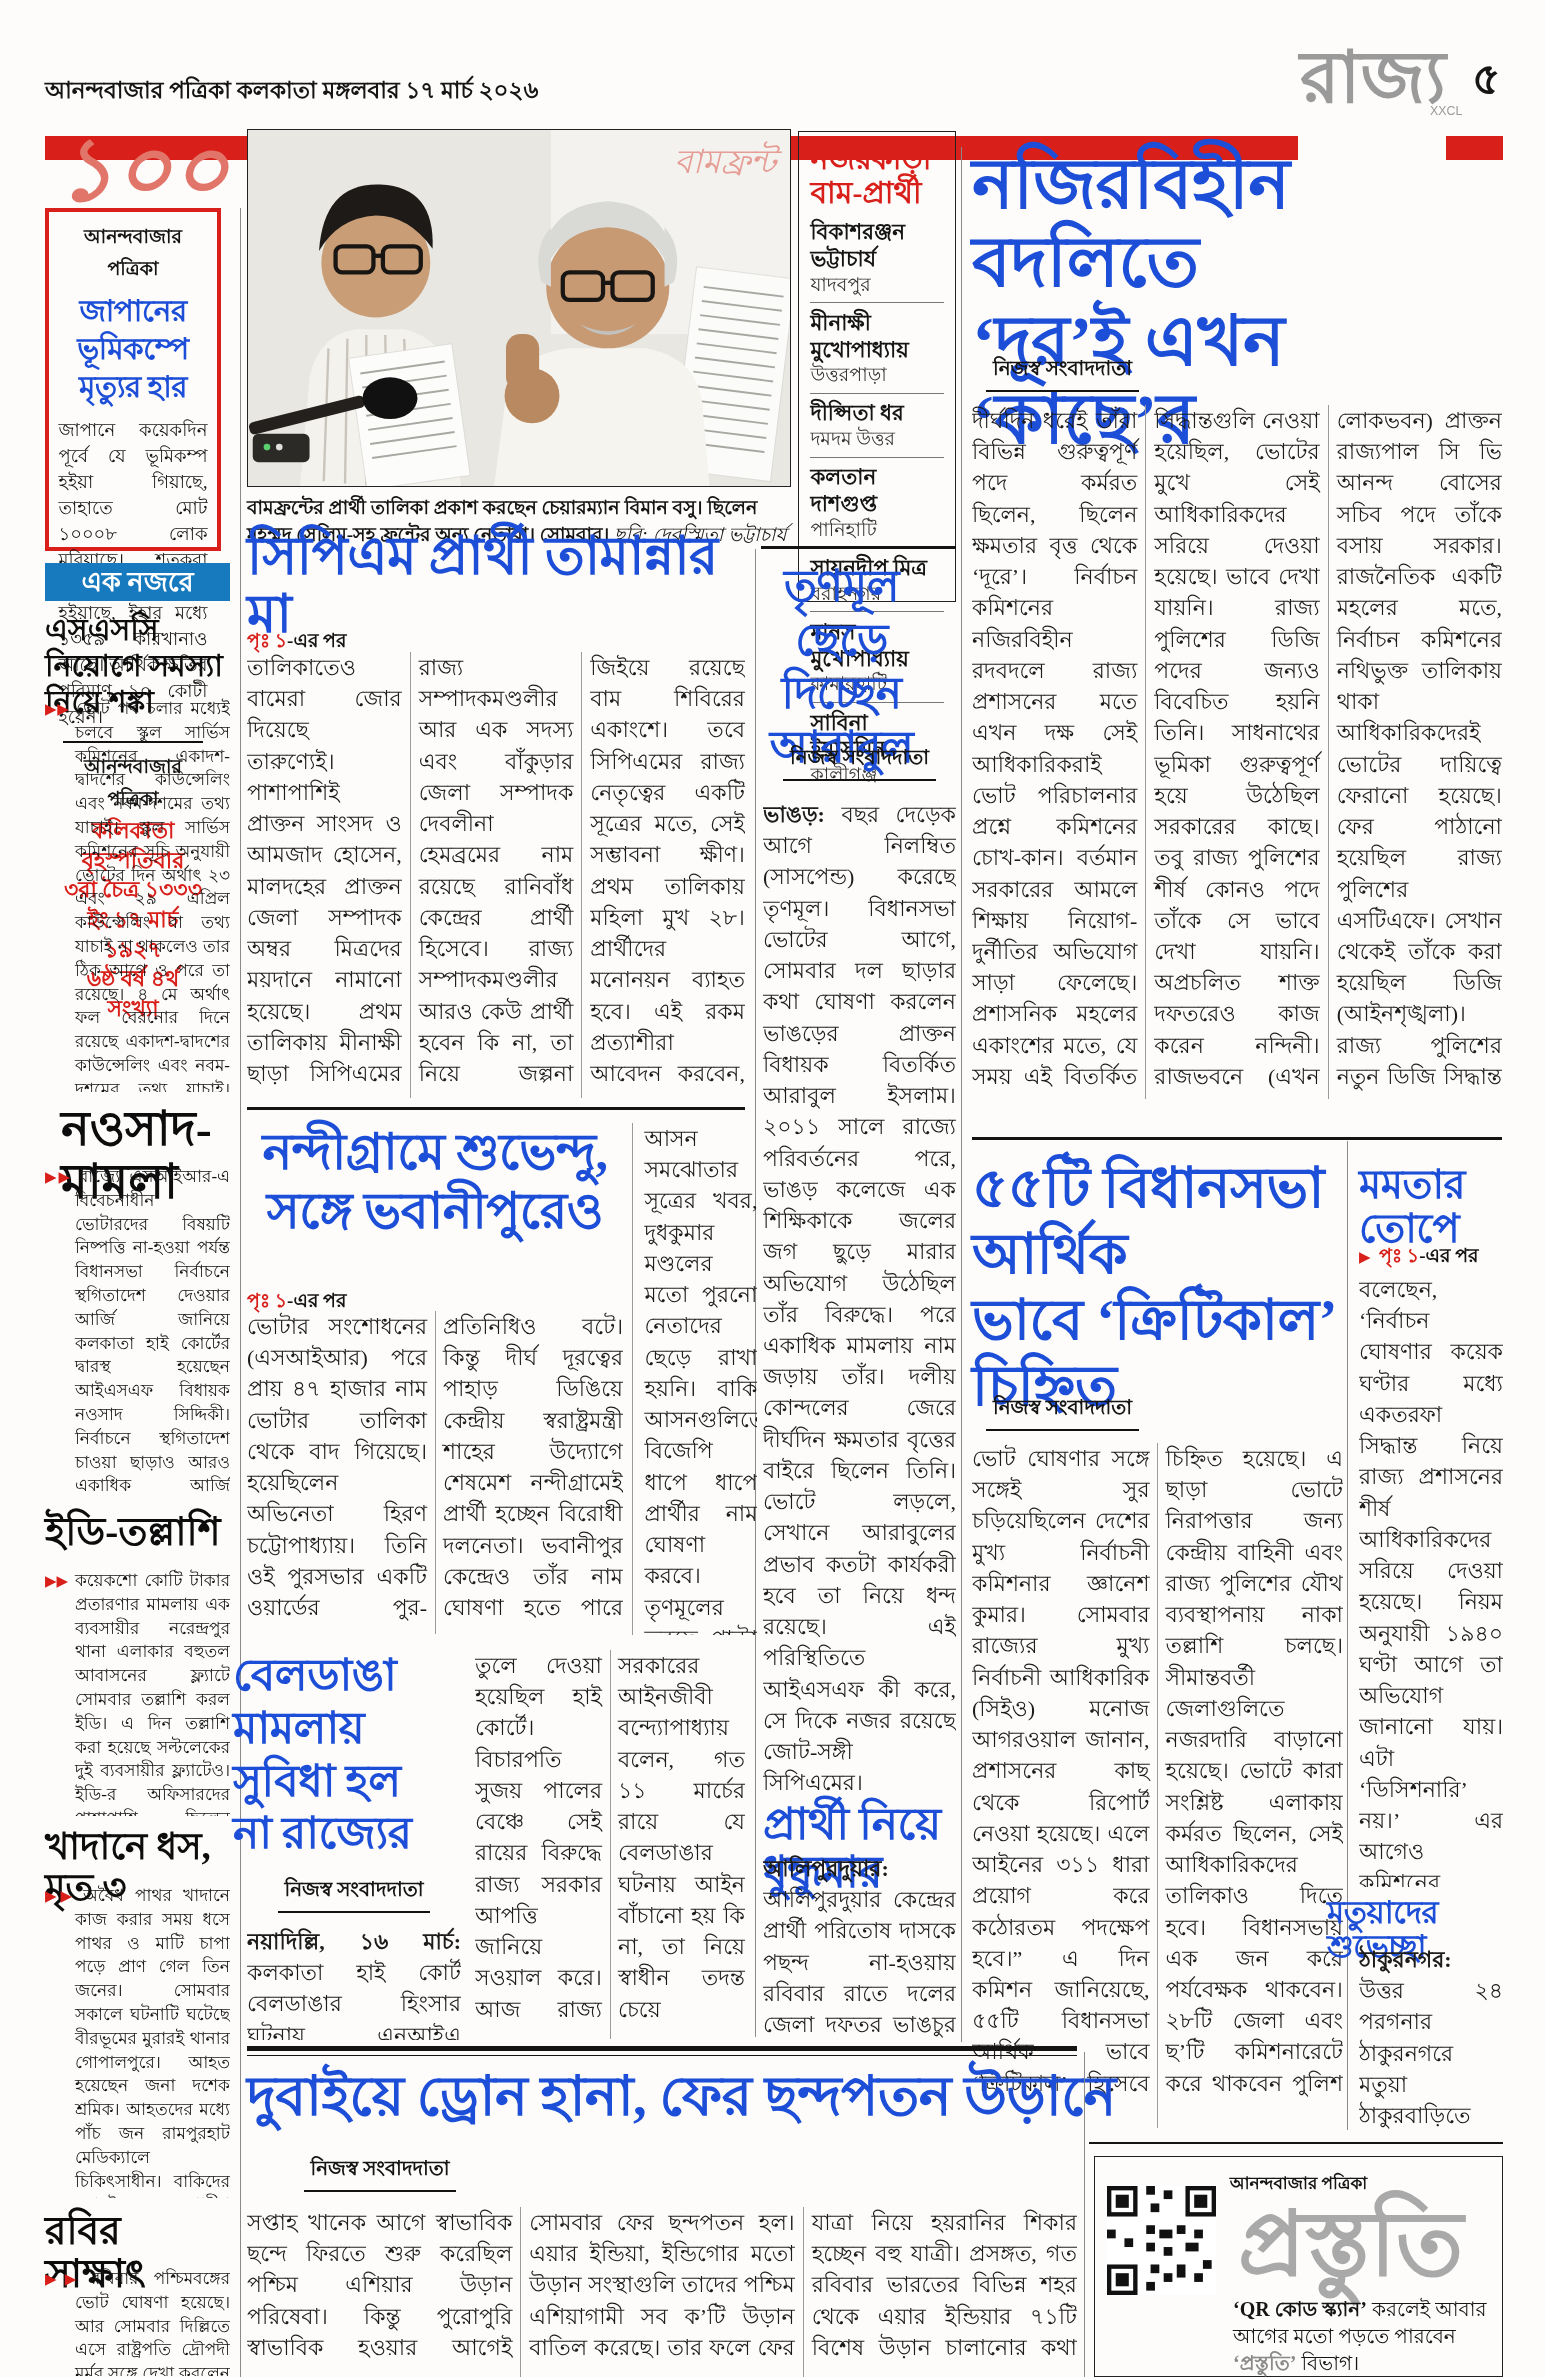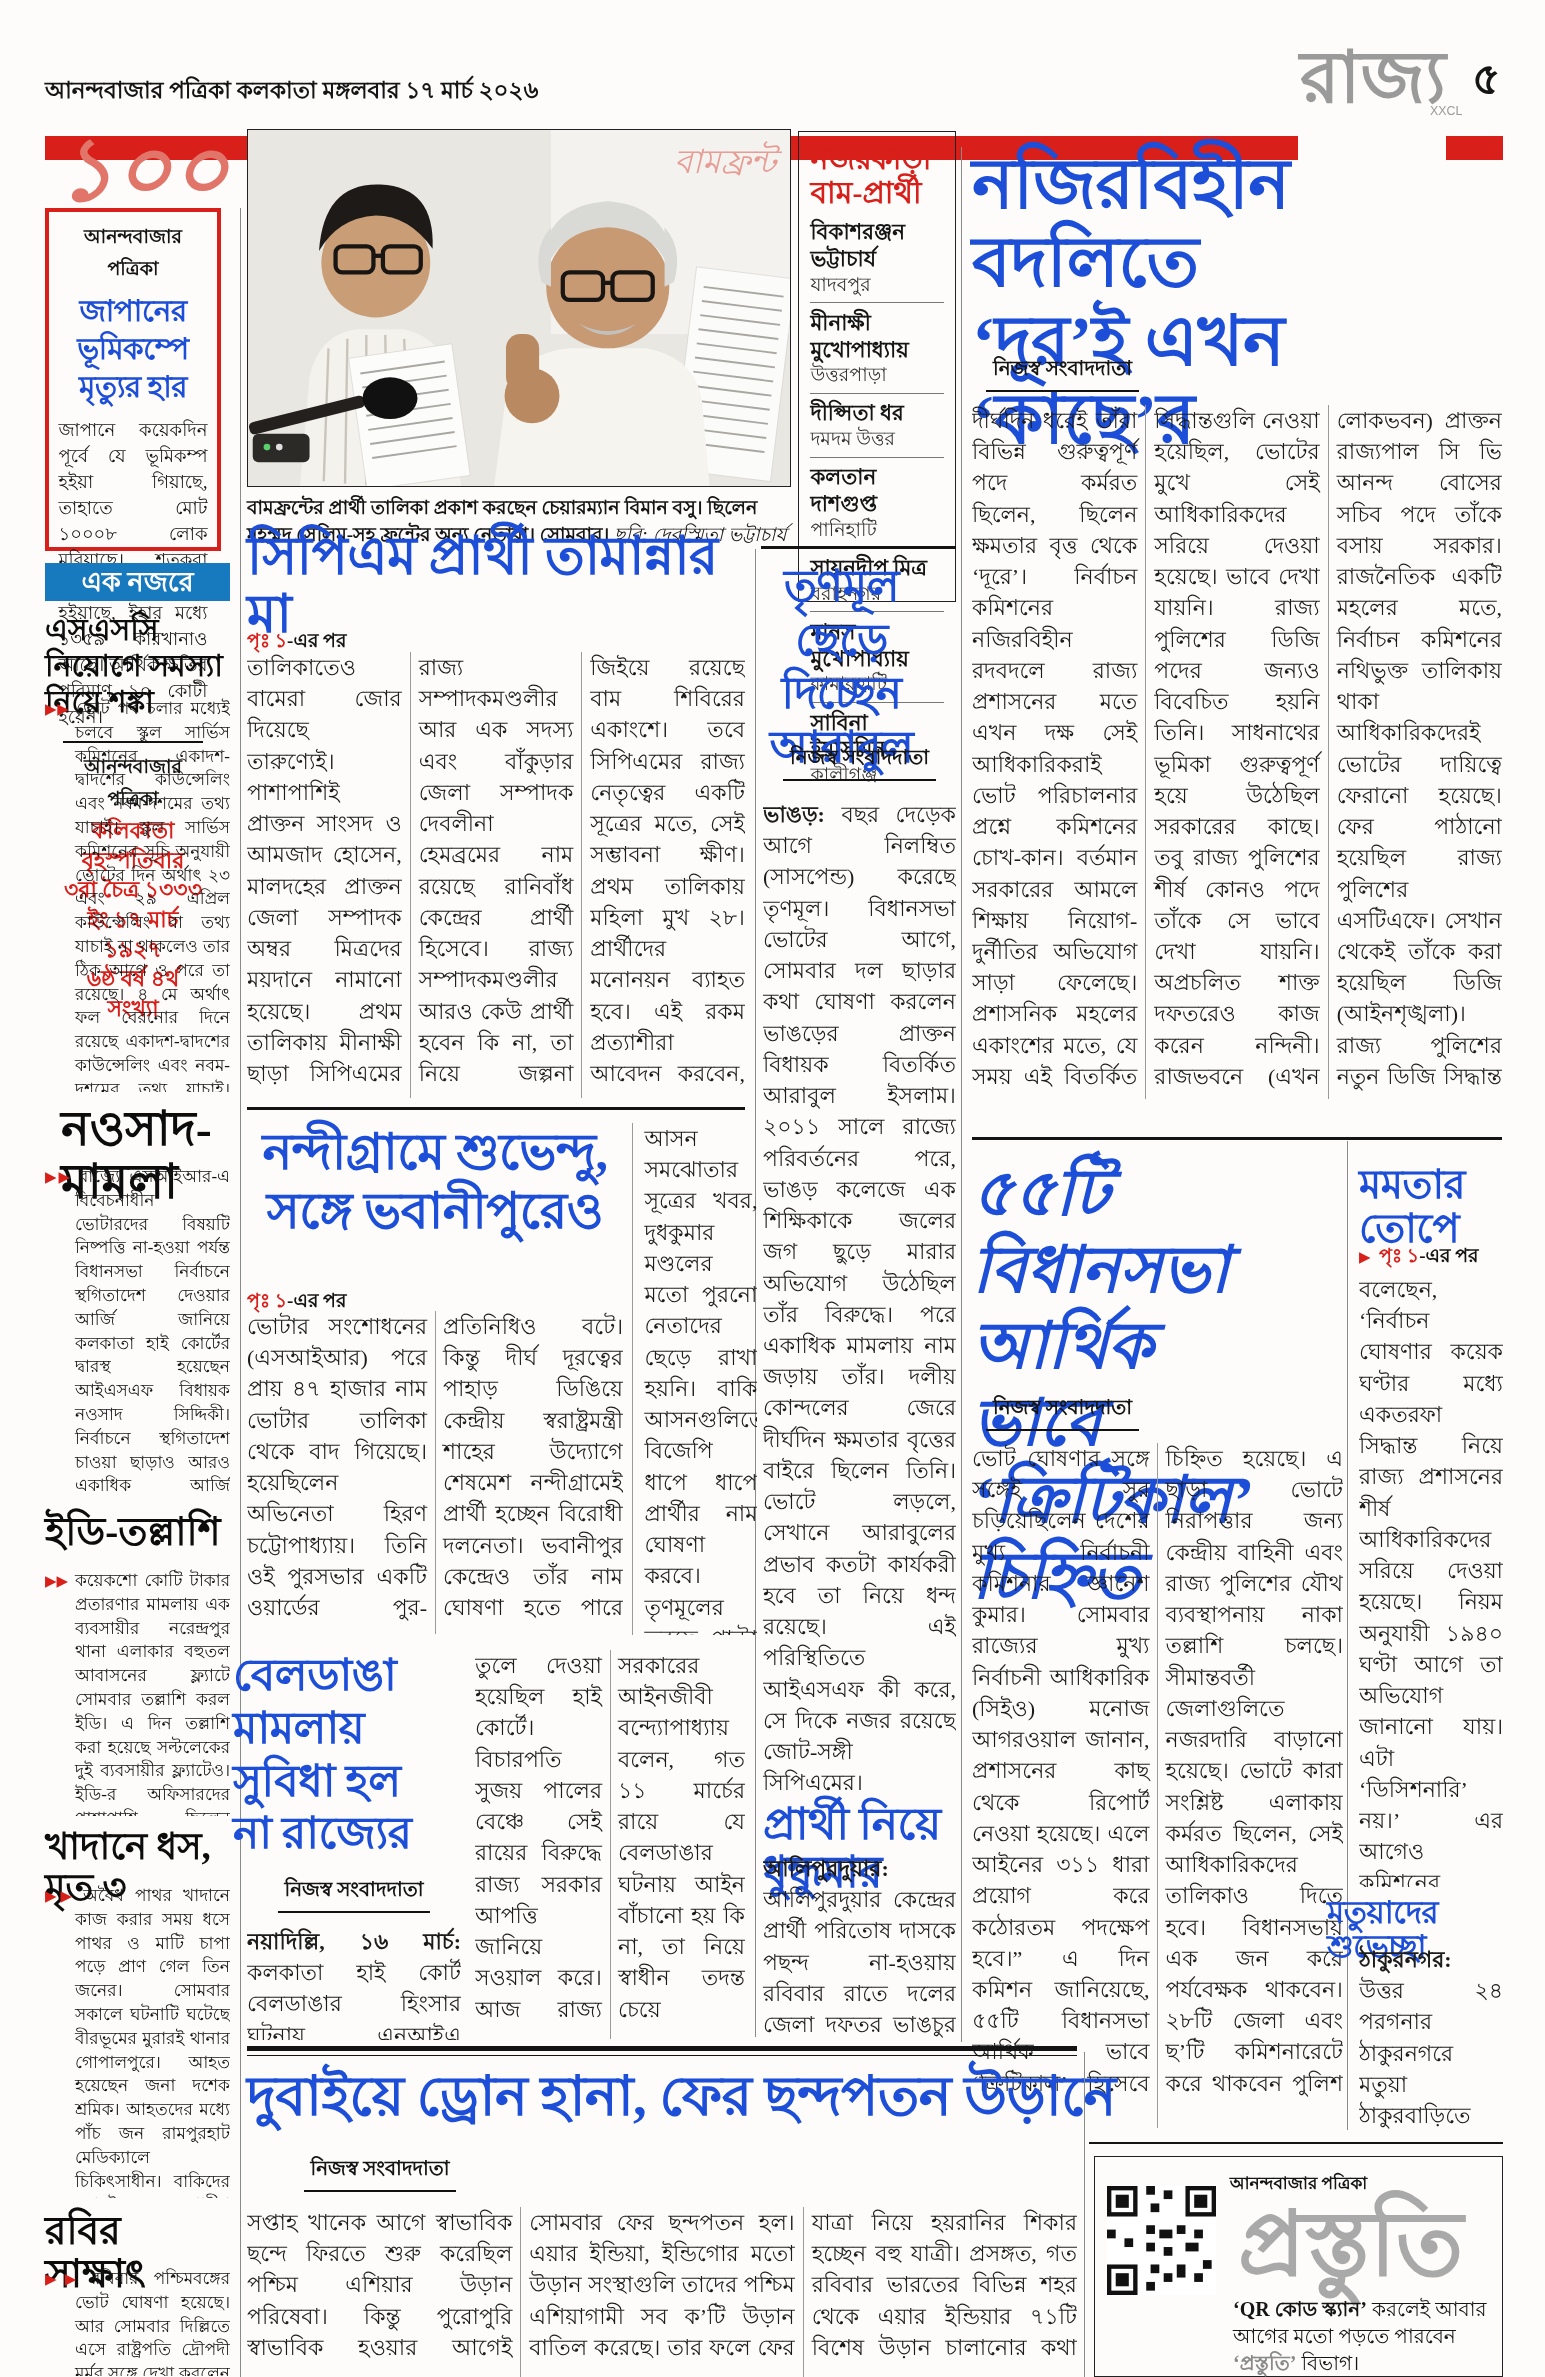--- a/index.html
+++ b/index.html
@@ -259,21 +259,21 @@
     <div class="byline"><span class="inner">নিজস্ব সংবাদদাতা</span></div>
   </div>
   <div class="abs clip" style="left:247px;top:1926px;width:214px;height:114px;">
     <div class="bodytext"><span class="bold">নয়াদিল্লি, ১৬ মার্চ:</span> <span>কলকাতা হাই কোর্ট বেলডাঙার হিংসার ঘটনায় এনআইএ তদন্তের নির্দেশে স্থগিতাদেশ দিতে চায়নি। আজ সুপ্রিম কোর্ট কলকাতা হাই কোর্টের সেই রায়ে হস্তক্ষেপ করতে চাইল না। কলকাতার বিচার ভবনের জেলা দায়রা আদালত বেলডাঙার ঘটনায় এনআইএ তদন্তের নির্দেশ দিয়েছিল।</span></div>
   </div>
   <div class="abs clip" style="left:475px;top:1650px;width:270px;height:389px;">
     <div class="cols2 bodytext">তুলে দেওয়া হয়েছিল হাই কোর্টে। বিচারপতি সুজয় পালের বেঞ্চে সেই রায়ের বিরুদ্ধে রাজ্য সরকার আপত্তি জানিয়ে সওয়াল করে। আজ রাজ্য সরকারের আইনজীবী বন্দ্যোপাধ্যায় বলেন, গত ১১ মার্চের রায়ে যে বেলডাঙার ঘটনায় আইন বাঁচানো হয় কি না, তা নিয়ে স্বাধীন তদন্ত চেয়ে এনআইএ ও অন্য পক্ষ সেই নির্দেশ ইউএপিএ ধারায় তদন্তের নির্দেশ দেয়। সুপ্রিম কোর্ট জানিয়েছে, হাই কোর্টের রায়ই বহাল থাকবে।</div>
   </div>
 
   <div class="abs rule-h" style="left:972px;top:1137px;width:530px;height:2.9px;"></div>
-  <div class="abs headline" style="left:972px;top:1155px;width:371px;font-size:65px;line-height:1.18;font-style:italic;">
+  <div class="abs headline" style="left:972px;top:1155px;width:371px;font-size:56px;line-height:1.18;">
     <div>৫৫টি বিধানসভা আর্থিক</div>
     <div>ভাবে ‘ক্রিটিকাল’ চিহ্নিত</div>
   </div>
   <div class="abs" style="left:972px;top:1392px;width:181px;">
     <div class="byline"><span class="inner">নিজস্ব সংবাদদাতা</span></div>
   </div>
   <div class="abs clip" style="left:972px;top:1443px;width:371px;height:685px;">
     <div class="cols2 bodytext">ভোট ঘোষণার সঙ্গে সঙ্গেই সুর চড়িয়েছিলেন দেশের মুখ্য নির্বাচনী কমিশনার জ্ঞানেশ কুমার। সোমবার রাজ্যের মুখ্য নির্বাচনী আধিকারিক (সিইও) মনোজ আগরওয়াল জানান, প্রশাসনের কাছ থেকে রিপোর্ট নেওয়া হয়েছে। এলে আইনের ৩১১ ধারা প্রয়োগ করে কঠোরতম পদক্ষেপ হবে।” এ দিন কমিশন জানিয়েছে, ৫৫টি বিধানসভা আর্থিক ভাবে ‘ক্রিটিকাল’ হিসেবে চিহ্নিত হয়েছে। এ ছাড়া ভোটে নিরাপত্তার জন্য কেন্দ্রীয় বাহিনী এবং রাজ্য পুলিশের যৌথ ব্যবস্থাপনায় নাকা তল্লাশি চলছে। সীমান্তবর্তী জেলাগুলিতে নজরদারি বাড়ানো হয়েছে। ভোটে কারা সংশ্লিষ্ট এলাকায় কর্মরত ছিলেন, সেই আধিকারিকদের তালিকাও দিতে হবে। বিধানসভায় এক জন করে পর্যবেক্ষক থাকবেন। ২৮টি জেলা এবং ছ’টি কমিশনারেটে করে থাকবেন পুলিশ পর্যবেক্ষক। প্রতিটি বুথে ওয়েবকাস্টিং, বাইরেও থাকবে ক্যামেরা। বুথগুলির ভিতরে সব দিক নজরে রাখার প্রযুক্তিযুক্ত ক্যামেরা আর কেন্দ্রীয় বাহিনীর নজরও থাকবে ভিতরের পরিস্থিতির দিকে। সিইও বলেন, “ভোটারদের ভয় দেখানো, বাধাদান, বুথের ভিতরে আধিকারিকদের প্রভাবিত করা বা ভোটযন্ত্রকে নিজেদের মতো ব্যবহার করার ঘটনা ঘটলে পুনর্নির্বাচন করানো হবে। অভিযোগ খতিয়ে দেখে অনিয়ম নজরে এলেই ব্যবস্থা।” রাজ্যে প্রায় ৫৭১৩টি ফ্লাইং স্কোয়াড মোতায়েন হচ্ছে। অভিযোগ পাওয়ার ১০০ মিনিটের মধ্যে পদক্ষেপ করতে হবে তাদের।</div>
   </div>
 

